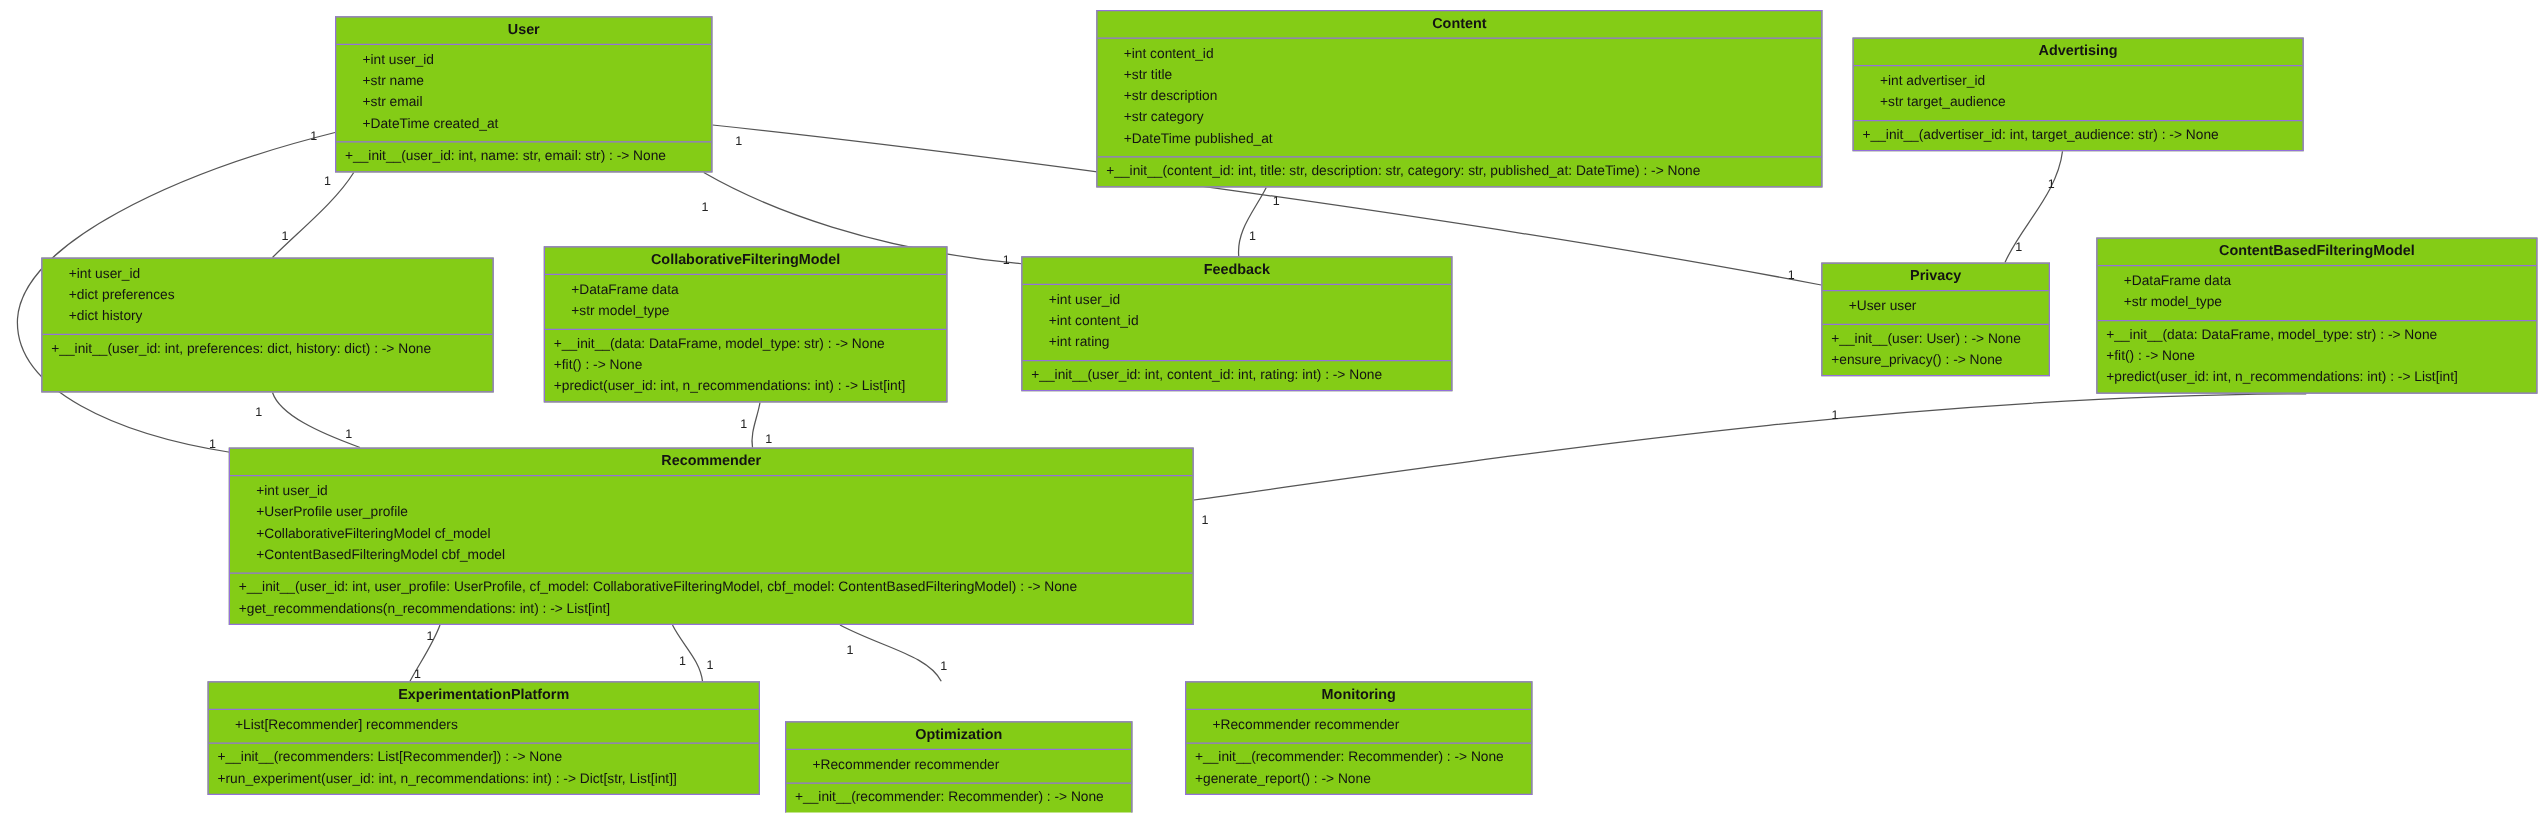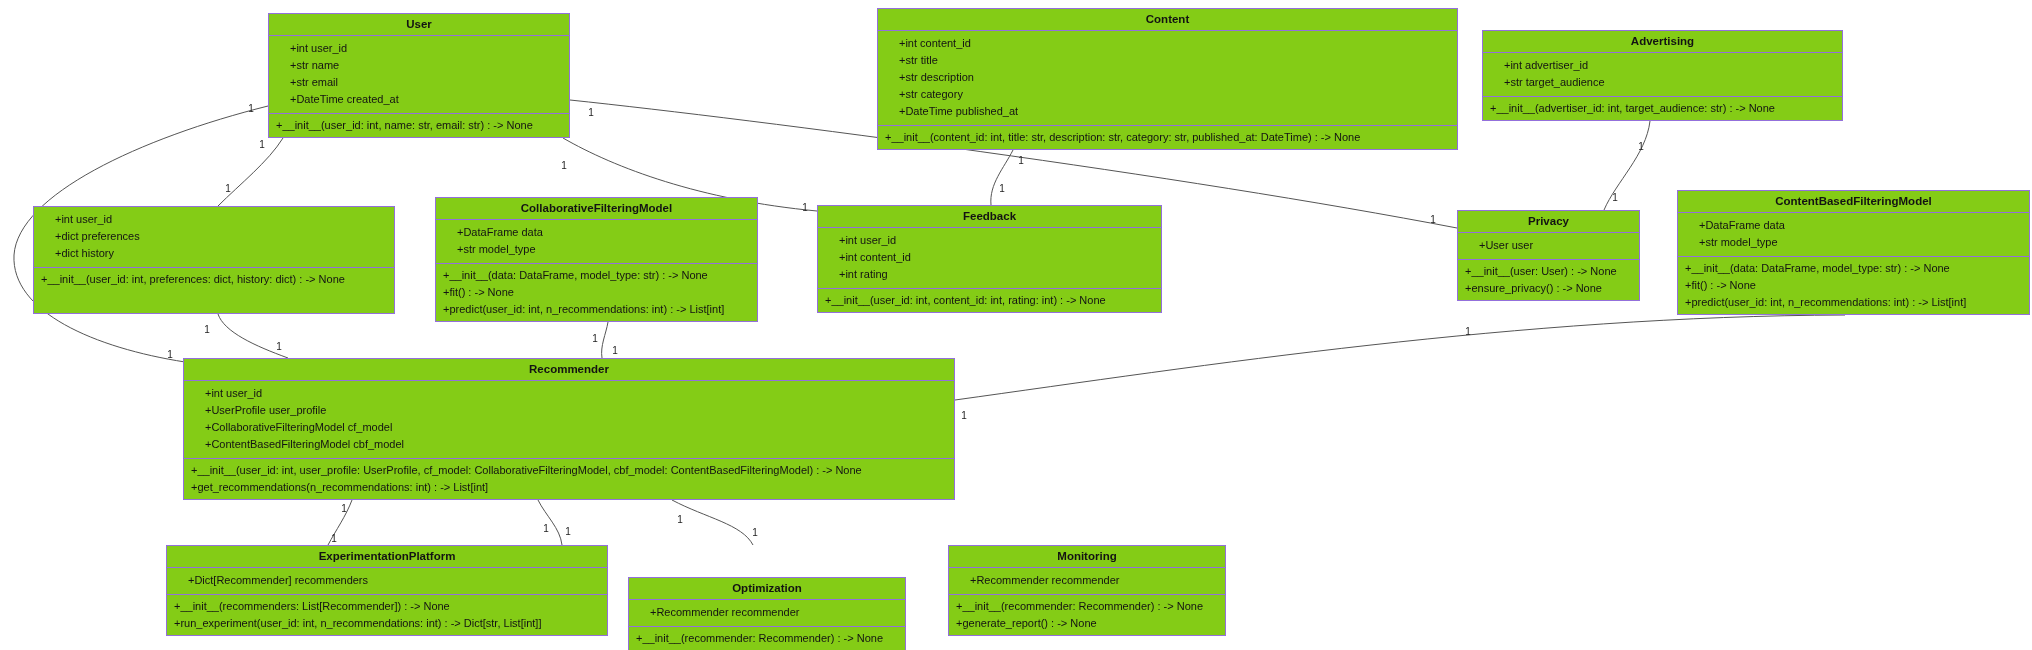--- a/index.html
+++ b/index.html
@@ -159,21 +159,21 @@
           <div class="uml-row">+ContentBasedFilteringModel cbf_model</div>
         </div>
         <div class="uml-methods">
           <div class="uml-row">+__init__(user_id: int, user_profile: UserProfile, cf_model: CollaborativeFilteringModel, cbf_model: ContentBasedFilteringModel) : -&gt; None</div>
           <div class="uml-row">+get_recommendations(n_recommendations: int) : -&gt; List[int]</div>
         </div>
       </div>
       <div class="uml-class" style="left: 148px; top: 545px; width: 442px; height: 91px; margin-left: 18px;">
         <div class="uml-title">ExperimentationPlatform</div>
         <div class="uml-attrs">
-          <div class="uml-row">+Dict[Recommender] recommenders</div>
+          <div class="uml-row">+List[Recommender] recommenders</div>
         </div>
         <div class="uml-methods">
           <div class="uml-row">+__init__(recommenders: List[Recommender]) : -&gt; None</div>
           <div class="uml-row">+run_experiment(user_id: int, n_recommendations: int) : -&gt; Dict[str, List[int]]</div>
         </div>
       </div>
       <div class="uml-class" style="left: 628px; top: 577px; width: 278px; height: 91px;">
         <div class="uml-title">Optimization</div>
         <div class="uml-attrs">
           <div class="uml-row">+Recommender recommender</div>

